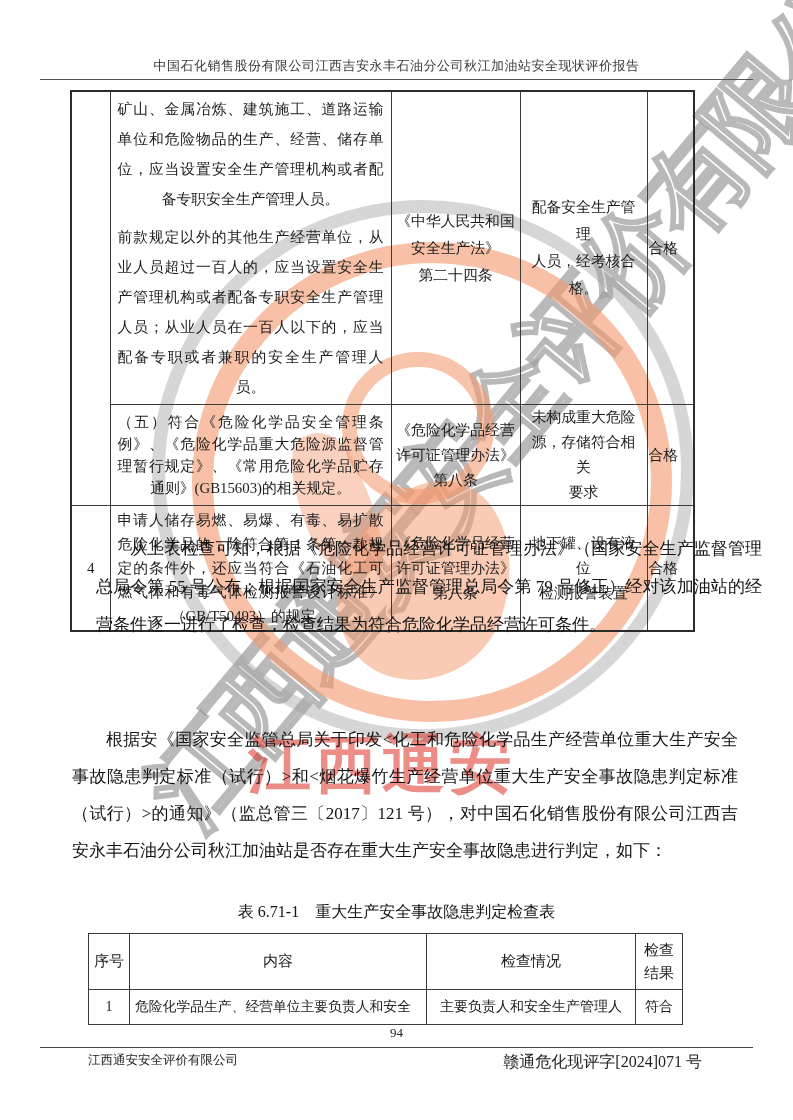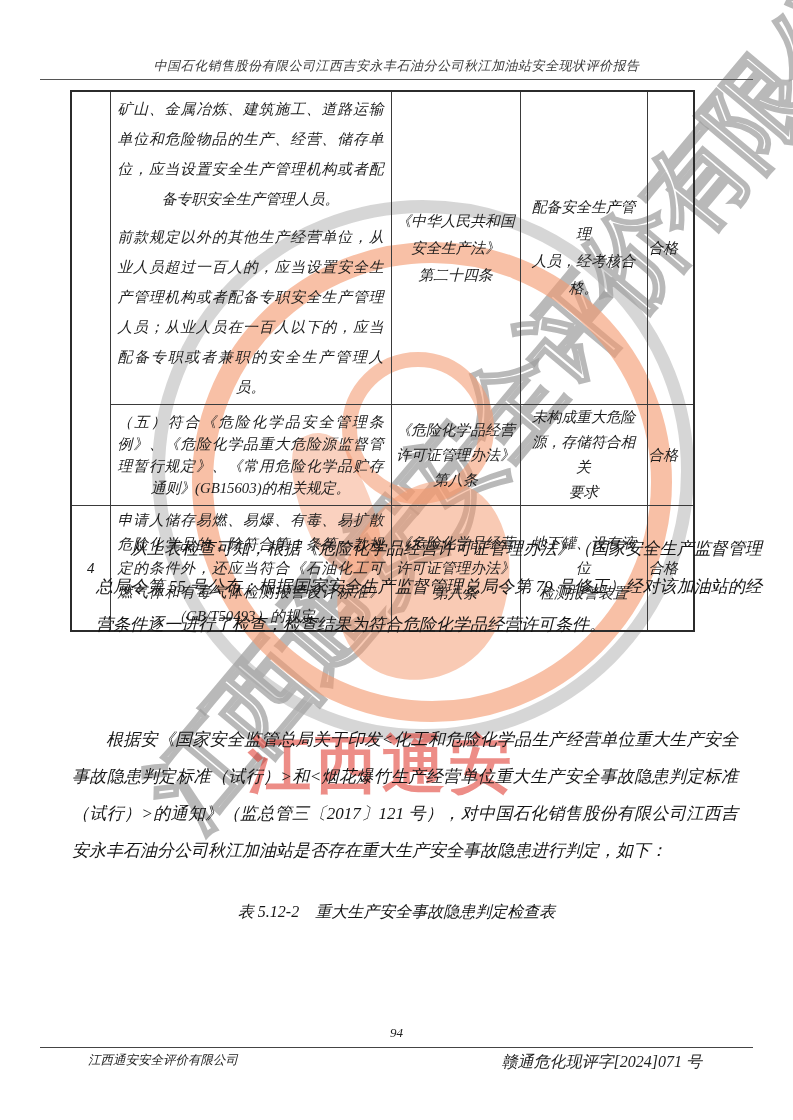--- a/index.html
+++ b/index.html
@@ -42,21 +42,21 @@
   .wm-ta{
     left:346px;top:556px;font-family:"Liberation Sans","DejaVu Sans",sans-serif;
     font-size:112px;font-weight:bold;letter-spacing:2px;
     color:rgba(146,208,236,0.70);
   }
   .wm-red{
     left:248px;top:722px;font-size:63px;font-weight:bold;letter-spacing:4px;
     color:rgba(222,48,36,0.55);white-space:nowrap;
   }
   
-  .content{position:absolute;z-index:2;left:0;top:0;width:793px;height:1120px;font-style:italic;}
+  .content{position:absolute;z-index:2;left:0;top:0;width:793px;height:1120px;}
   .header-title{
     position:absolute;top:57px;left:40px;width:713px;text-align:center;
     font-size:13px;color:#3a3a3a;letter-spacing:0.5px;
   }
   .header-rule{position:absolute;top:79px;left:40px;width:713px;border-top:1.5px solid #555;}
 
   table{border-collapse:collapse;table-layout:fixed;}
   .t1{position:absolute;left:70px;top:90px;width:623px;border:2px solid #2b2b2b;}
   .t1 td{border:1px solid #3a3a3a;vertical-align:middle;overflow:hidden;}
   .t1 .no-cell{text-align:center;font-size:15px;}
@@ -162,22 +162,44 @@
         <td class="result-cell">合格</td>
       </tr>
     </tbody>
       </table>
 
     <div class="para p1">从上表检查可知，根据《危险化学品经营许可证管理办法》（国家安全生产监督管理总局令第 55 号公布；根据国家安全生产监督管理总局令第 79 号修正）经对该加油站的经营条件逐一进行了检查，检查结果为符合危险化学品经营许可条件。</div>
 
 
     <div class="para p2">根据安《国家安全监管总局关于印发&lt;化工和危险化学品生产经营单位重大生产安全事故隐患判定标准（试行）&gt;和&lt;烟花爆竹生产经营单位重大生产安全事故隐患判定标准（试行）&gt;的通知》（监总管三〔2017〕121 号），对中国石化销售股份有限公司江西吉安永丰石油分公司秋江加油站是否存在重大生产安全事故隐患进行判定，如下：</div>
 
-    <div class="caption">表 5.12-2　重大生产安全事故隐患判定检查表</div>
-
+    <div class="caption">表 6.71-1　重大生产安全事故隐患判定检查表</div>
+
+    <table class="t2">
+      <colgroup>
+          <col style="width:41px">
+          <col style="width:297px">
+          <col style="width:209px">
+          <col style="width:47px">
+        </colgroup>
+      <tbody>
+          <tr class="hrow">
+        <td>序号</td>
+        <td>内容</td>
+        <td>检查情况</td>
+        <td>检查结果</td>
+      </tr>
+      <tr class="drow">
+        <td>1</td>
+        <td class="cont">危险化学品生产、经营单位主要负责人和安全</td>
+        <td>主要负责人和安全生产管理人</td>
+        <td>符合</td>
+      </tr>
+    </tbody>
+      </table>
 
     <div class="page-number">94</div>
     <div class="footer-rule"></div>
     <div class="footer-left">江西通安安全评价有限公司</div>
     <div class="footer-right">赣通危化现评字[2024]071 号</div>
 
   </div>
 </div>
 
 </body></html>

